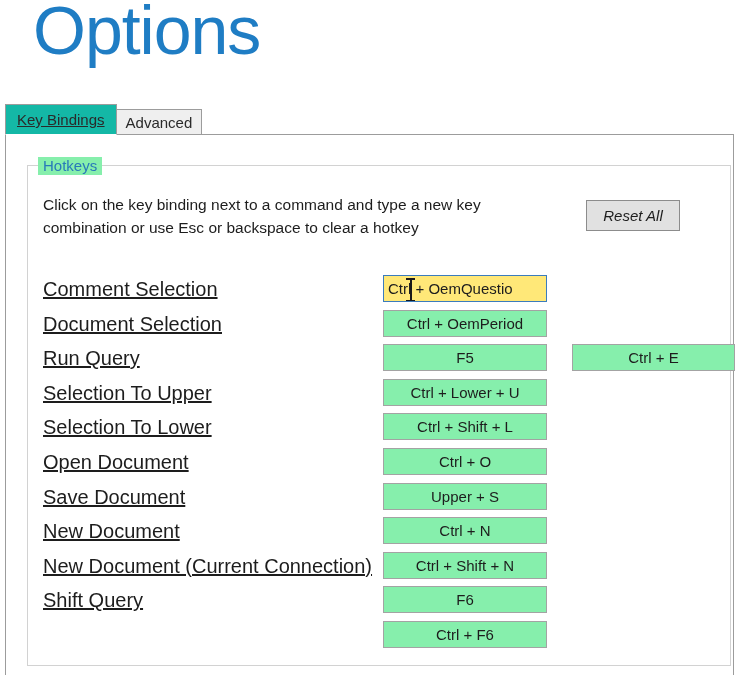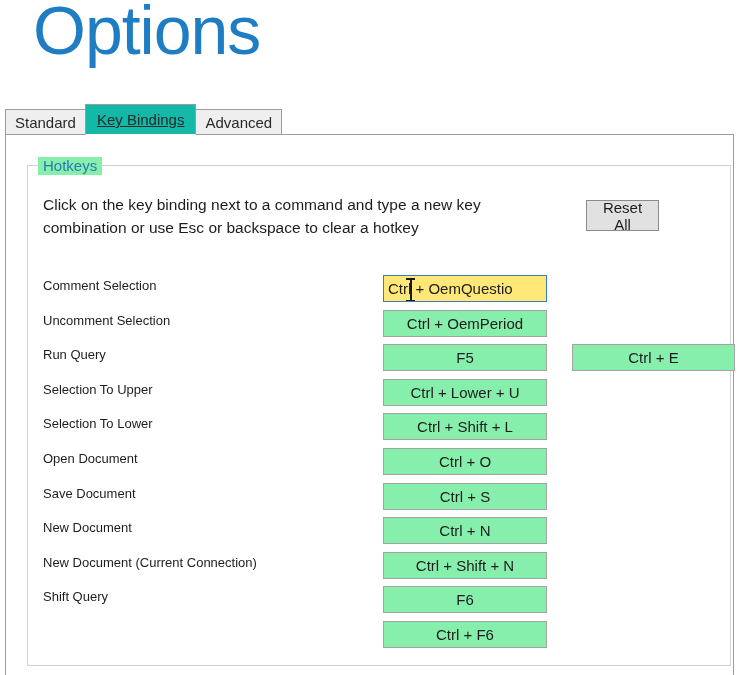--- a/index.html
+++ b/index.html
@@ -113,54 +113,56 @@
     line-height: 23px;
     color: #1d1d1d;
     z-index: 3;
   }
 
   
   #reset-all-button {
     position: absolute;
     left: 586px;
     top: 200px;
-    width: 73px;
+    width: 94px;
     height: 31px;
     box-sizing: border-box;
     background: #e1e1e1;
     border: 1px solid #8c8c8c;
     font-family: "Liberation Sans", sans-serif;
     font-size: 15px;
     color: #1d1d1d;
     cursor: default;
     z-index: 3;
     display: flex;
     align-items: center;
     justify-content: center;
+    font-style: italic;
   }
 
   
   #bindings-list {
     position: absolute;
     left: 43px;
     top: 274px;
     width: 680px;
     z-index: 3;
   }
   .binding-row {
     position: relative;
     height: 34.6px;
   }
   .binding-label {
     position: absolute;
     left: 0;
     top: 4px;
-    font-size: 13px;
+    font-size: 20px;
     color: #1d1d1d;
     white-space: nowrap;
+    text-decoration: underline;
   }
   .key-field {
     position: absolute;
     box-sizing: border-box;
     height: 27px;
     background: #86efac;
     border: 1px solid #a3a3a3;
     font-size: 15px;
     color: #1d1d1d;
     display: flex;
@@ -218,21 +220,20 @@
   }
   #ibeam-cursor .serif-top { top: 0; }
   #ibeam-cursor .serif-bot { bottom: 0; }
 </style>
 </head>
 <body>
 
 <div id="page-title">Options</div>
 
 <div id="tab-strip">
-    <div class="tab">Standard</div>
     <div class="tab selected">Key Bindings</div>
     <div class="tab">Advanced</div>
   </div>
 
 <div id="tab-panel"></div>
 
 <div id="hotkeys-group"></div>
 <div id="hotkeys-legend">Hotkeys</div>
 
 <div id="description">Click on the key binding next to a command and type a new key combination or use Esc or backspace to clear a hotkey</div>
@@ -245,21 +246,21 @@
       <div class="key-field primary focused">
         <span class="key-text">Ctrl + OemQuestio</span>
         <span id="ibeam-cursor">
           <span class="serif-top"></span>
           <span class="stem"></span>
           <span class="serif-bot"></span>
         </span>
       </div>
     </div>
     <div class="binding-row">
-      <div class="binding-label">Uncomment Selection</div>
+      <div class="binding-label">Document Selection</div>
       <div class="key-field primary">
         <span class="key-text">Ctrl + OemPeriod</span>
       </div>
     </div>
     <div class="binding-row">
       <div class="binding-label">Run Query</div>
       <div class="key-field primary">
         <span class="key-text">F5</span>
       </div>
       <div class="key-field secondary">
@@ -280,21 +281,21 @@
     </div>
     <div class="binding-row">
       <div class="binding-label">Open Document</div>
       <div class="key-field primary">
         <span class="key-text">Ctrl + O</span>
       </div>
     </div>
     <div class="binding-row">
       <div class="binding-label">Save Document</div>
       <div class="key-field primary">
-        <span class="key-text">Ctrl + S</span>
+        <span class="key-text">Upper + S</span>
       </div>
     </div>
     <div class="binding-row">
       <div class="binding-label">New Document</div>
       <div class="key-field primary">
         <span class="key-text">Ctrl + N</span>
       </div>
     </div>
     <div class="binding-row">
       <div class="binding-label">New Document (Current Connection)</div>

